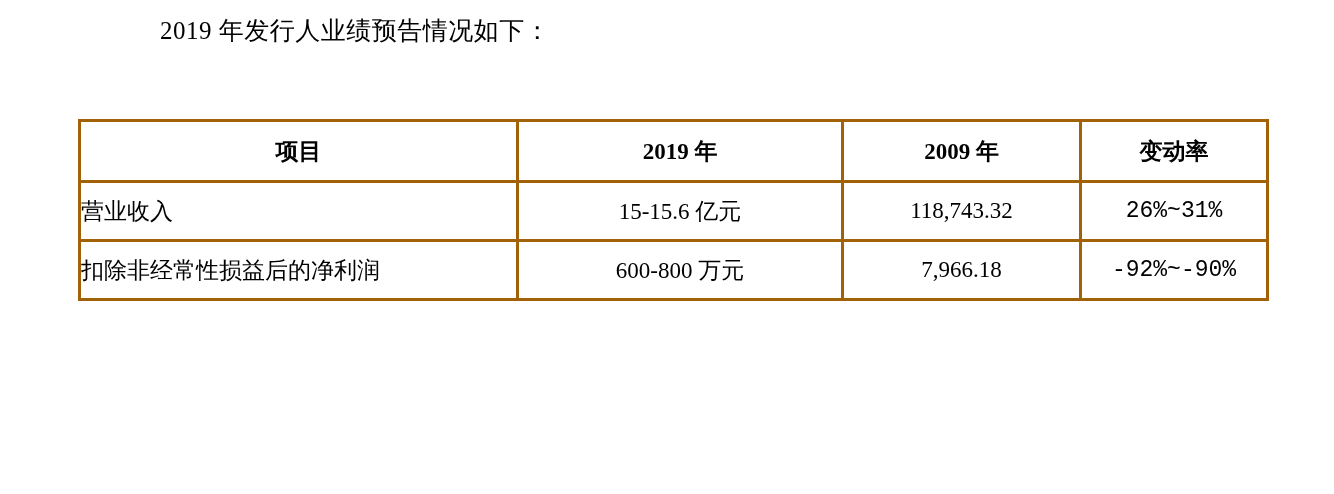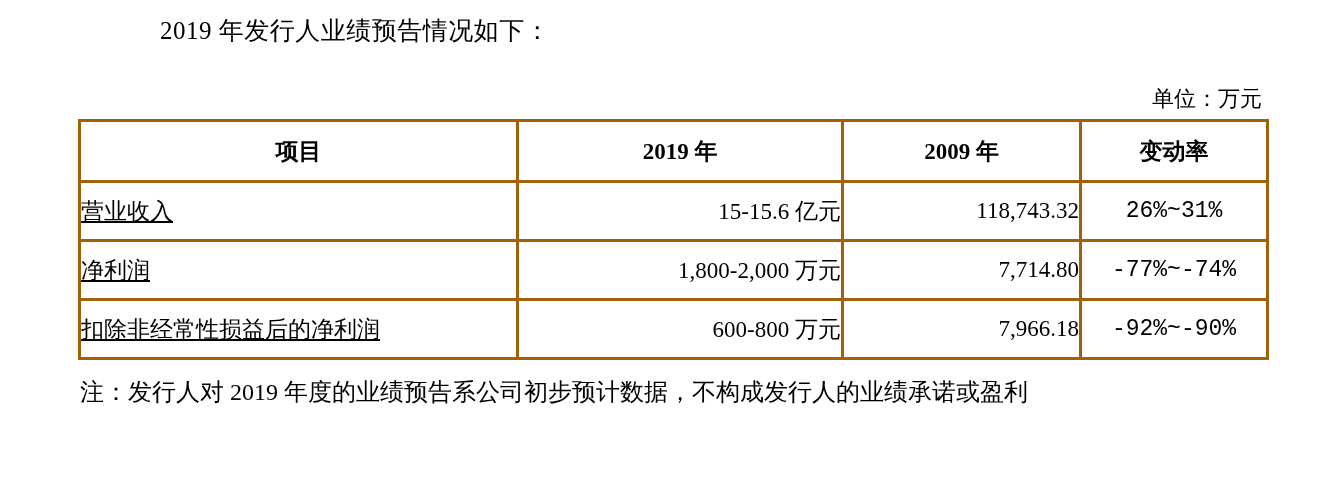--- a/index.html
+++ b/index.html
@@ -59,24 +59,23 @@
     font-size: 23px;
   }
   col.c0 { width: 438px; }
   col.c1 { width: 325px; }
   col.c2 { width: 238px; }
   col.c3 { width: 187px; }
 
   td.label {
     text-align: left;
     padding-left: 14px;
-    text-decoration: underline;
   }
   td.num-right {
-    text-align: right;
+    text-align: center;
     padding-right: 10px;
   }
   td.num-center {
     text-align: center;
     font-family: Liberation Mono, monospace;
   }
   .note {
     position: absolute;
     left: 80px;
     top: 366px;
@@ -89,21 +88,20 @@
     display: block;
   }
 </style>
 </head>
 <body>
 
 <div class="page">
 
   <div class="intro">2019 年发行人业绩预告情况如下：</div>
 
-  <div class="unit">单位：万元</div>
 
   <table class="perf">
     <colgroup>
       <col class="c0">
       <col class="c1">
       <col class="c2">
       <col class="c3">
     </colgroup>
     <thead>
       <tr>
@@ -114,31 +112,24 @@
       </tr>
     </thead>
     <tbody>
       <tr>
         <td class="label">营业收入</td>
         <td class="num-right">15-15.6 亿元</td>
         <td class="num-right">118,743.32</td>
         <td class="num-center">26%~31%</td>
       </tr>
       <tr>
-        <td class="label">净利润</td>
-        <td class="num-right">1,800-2,000 万元</td>
-        <td class="num-right">7,714.80</td>
-        <td class="num-center">-77%~-74%</td>
-      </tr>
-      <tr>
         <td class="label">扣除非经常性损益后的净利润</td>
         <td class="num-right">600-800 万元</td>
         <td class="num-right">7,966.18</td>
         <td class="num-center">-92%~-90%</td>
       </tr>
     </tbody>
   </table>
 
   <div class="note">
-    <span class="indent-line">注：发行人对 2019 年度的业绩预告系公司初步预计数据，不构成发行人的业绩承诺或盈利</span>
   </div>
 
 </div>
 
 </body></html>

